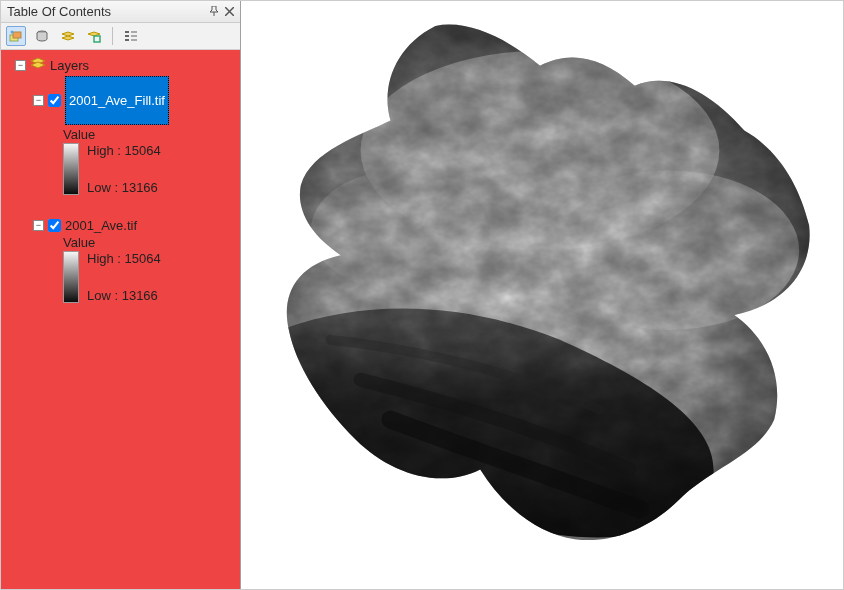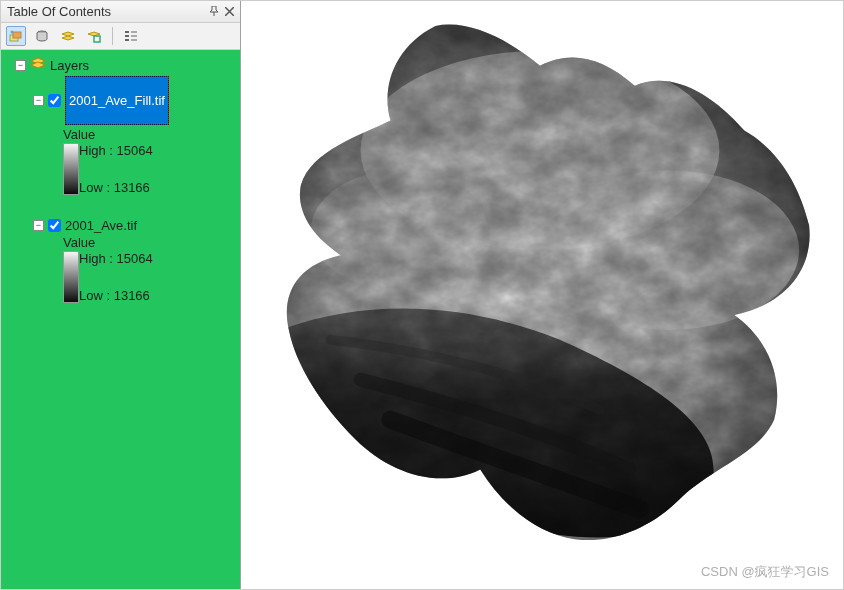--- a/index.html
+++ b/index.html
@@ -16,21 +16,21 @@
       display: flex;
       overflow: hidden;
       border: 1px solid #ccc;
     }
     .toc-panel {
       width: 240px;
       height: 100%;
       border-right: 1px solid #a0a0a0;
       display: flex;
       flex-direction: column;
-      background: #22c55e;
+      background: #ef4444;
     }
     .toc-titlebar {
       background: linear-gradient(#f8f8f8, #e8e8e8);
       border-bottom: 1px solid #ccc;
       padding: 3px 6px;
       display: flex;
       align-items: center;
       justify-content: space-between;
       font-size: 13px;
       color: #333;
@@ -120,20 +120,21 @@
       color: #fff;
       padding: 16px 3px;
       border: 1px dotted #000;
     }
     .indent-1 { padding-left: 10px; }
     .indent-2 { padding-left: 28px; }
     .indent-3 { padding-left: 58px; }
     .value-group {
       display: flex;
       align-items: flex-start;
+      gap: 8px;
       padding-left: 58px;
       margin-bottom: 10px;
     }
     .value-labels {
       display: flex;
       flex-direction: column;
       justify-content: space-between;
       height: 52px;
       font-size: 13px;
       color: #222;
@@ -314,14 +315,13 @@
       <ellipse cx="430" cy="250" rx="130" ry="80" fill="#ededed" opacity="0.55"></ellipse>
       <ellipse cx="160" cy="230" rx="90" ry="60" fill="#dcdcdc" opacity="0.5"></ellipse>
 
       <rect x="0" y="0" width="604" height="590" filter="url(#rough)" opacity="0.55"></rect>
 
       <path d="M 120 380 C 200 400 300 430 390 470" stroke="#111" stroke-width="14" fill="none" opacity="0.5" stroke-linecap="round"></path>
       <path d="M 90 340 C 180 350 270 370 360 410" stroke="#222" stroke-width="10" fill="none" opacity="0.4" stroke-linecap="round"></path>
       <path d="M 150 420 C 230 450 320 480 400 510" stroke="#0a0a0a" stroke-width="18" fill="none" opacity="0.6" stroke-linecap="round"></path>
     </g>
   </svg>
-  <div class="watermark">CSDN @疯狂学习GIS</div>
 </div>
 
 </body></html>

